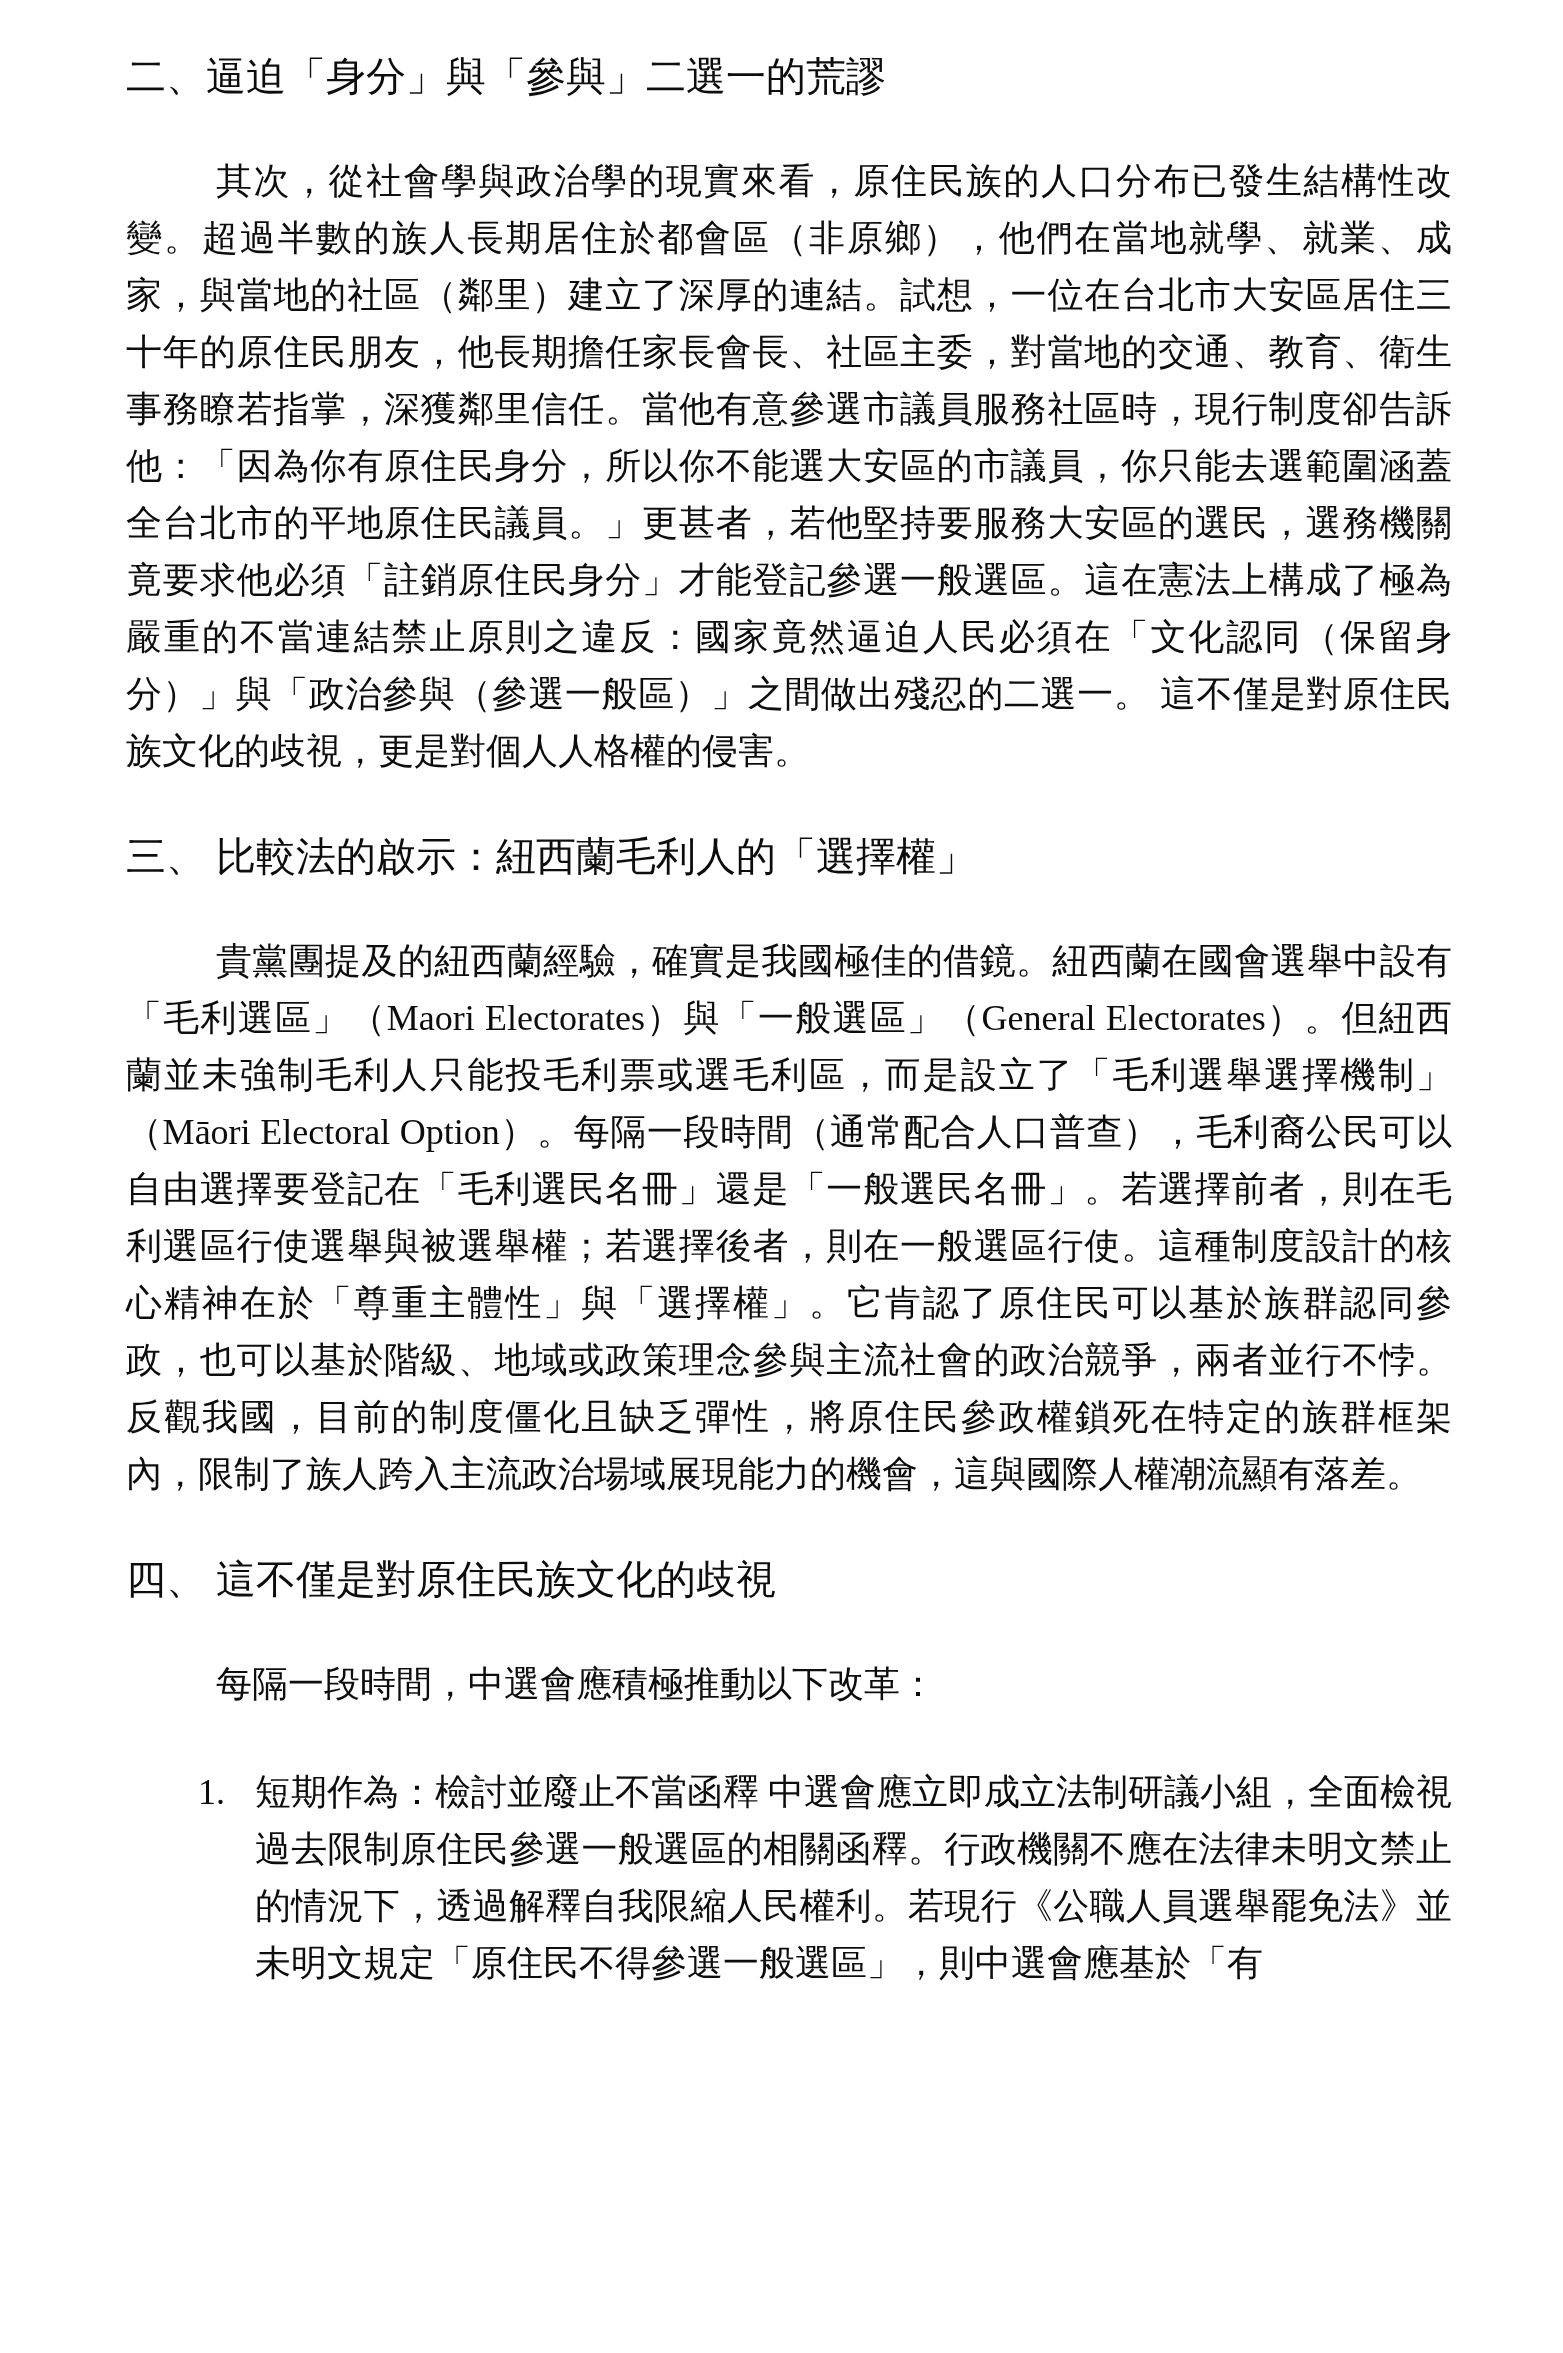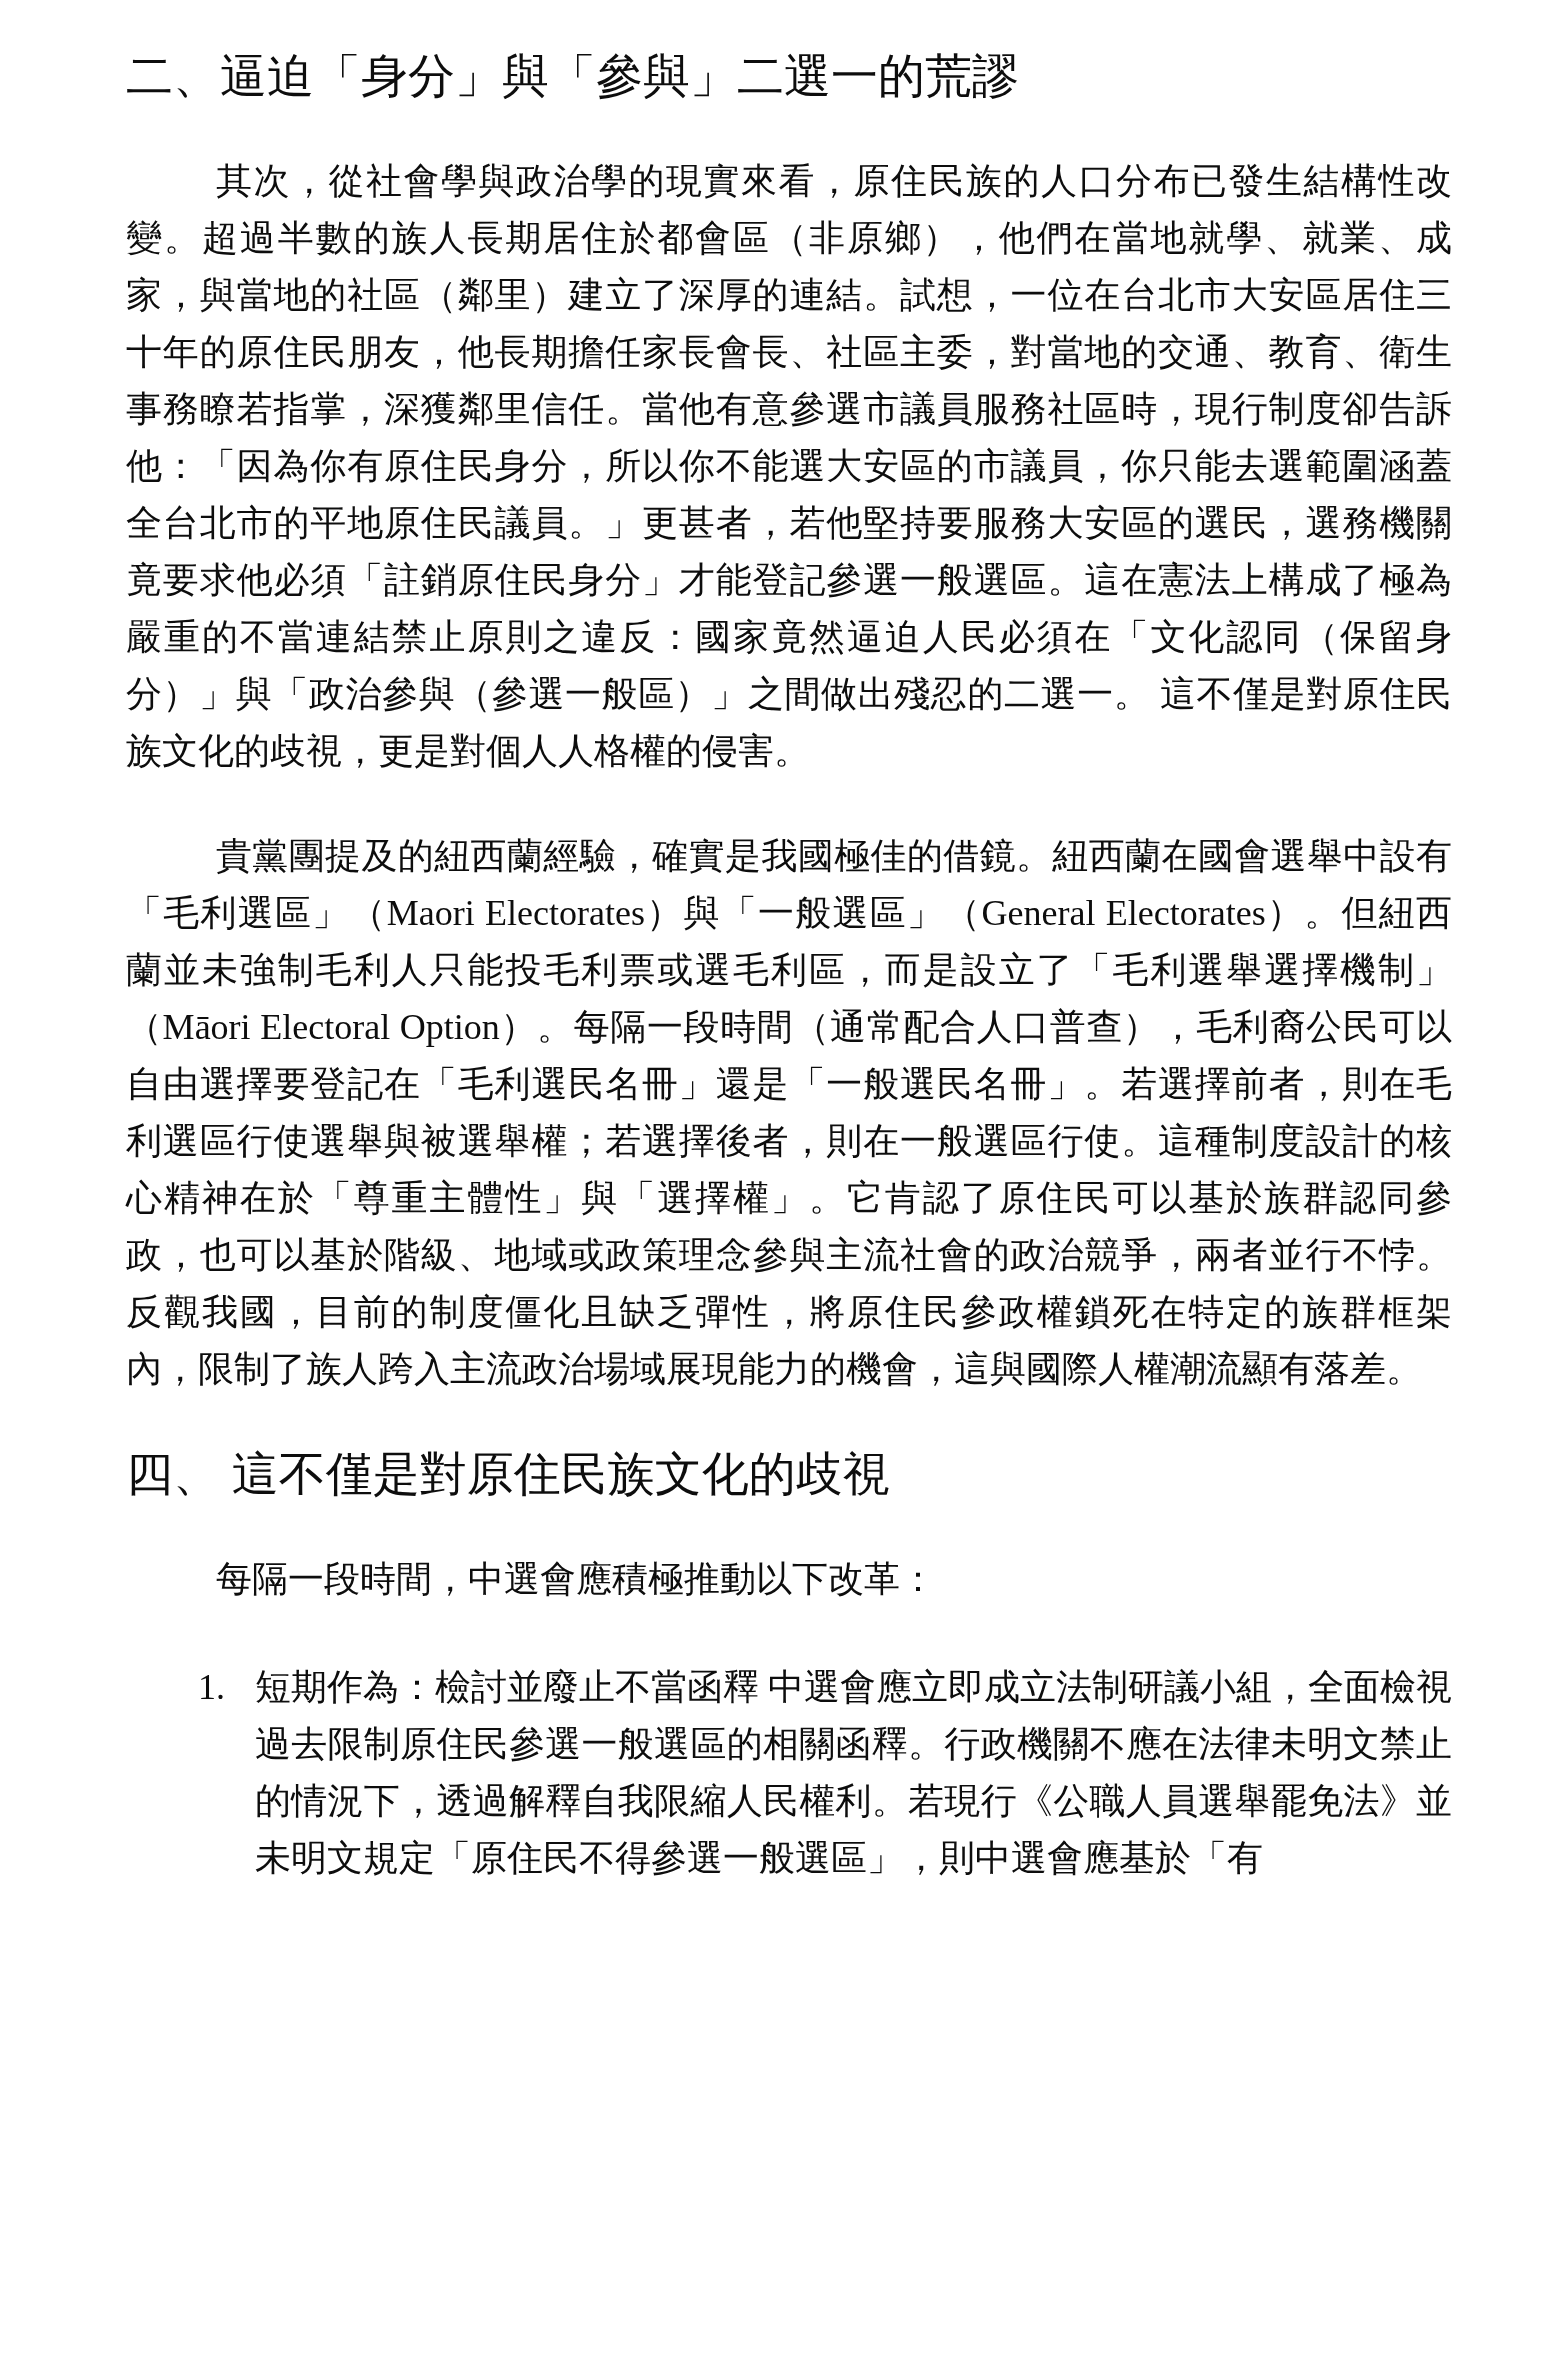--- a/index.html
+++ b/index.html
@@ -28,21 +28,21 @@
   .blk {
     margin: 0 0 48px 0;
   }
   p.body {
     text-indent: 2.5em;
   }
   p.body.no-indent {
     text-indent: 0;
   }
   h2.heading {
-    font-size: 47px;
+    font-size: 40px;
     line-height: 57px;
     font-weight: normal;
     margin: 0 0 48px 0;
     text-align: left;
     white-space: pre-wrap;
   }
   .list-item {
     display: flex;
     align-items: flex-start;
     margin: 51px 0 0 72px;
@@ -68,20 +68,21 @@
 <body>
 
 <div class="page">
   <div class="content">
 
 
     <h2 class="heading">二、逼迫「身分」與「參與」二選一的荒謬</h2>
 
     <p class="body blk">其次，從社會學與政治學的現實來看，原住民族的人口分布已發生結構性改變。超過半數的族人長期居住於都會區（非原鄉），他們在當地就學、就業、成家，與當地的社區（鄰里）建立了深厚的連結。試想，一位在台北市大安區居住三十年的原住民朋友，他長期擔任家長會長、社區主委，對當地的交通、教育、衛生事務瞭若指掌，深獲鄰里信任。當他有意參選市議員服務社區時，現行制度卻告訴他：「因為你有原住民身分，所以你不能選大安區的市議員，你只能去選範圍涵蓋全台北市的平地原住民議員。」更甚者，若他堅持要服務大安區的選民，選務機關竟要求他必須「註銷原住民身分」才能登記參選一般選區。這在憲法上構成了極為嚴重的不當連結禁止原則之違反：國家竟然逼迫人民必須在「文化認同（保留身分）」與「政治參與（參選一般區）」之間做出殘忍的二選一。 這不僅是對原住民族文化的歧視，更是對個人人格權的侵害。</p>
 
+    <h2 class="heading">三、 比較法的啟示：紐西蘭毛利人的「選擇權」</h2>
 
     <p class="body blk">貴黨團提及的紐西蘭經驗，確實是我國極佳的借鏡。紐西蘭在國會選舉中設有「毛利選區」（Maori Electorates）與「一般選區」（General Electorates）。但紐西蘭並未強制毛利人只能投毛利票或選毛利區，而是設立了「毛利選舉選擇機制」（Māori Electoral Option）。每隔一段時間（通常配合人口普查），毛利裔公民可以自由選擇要登記在「毛利選民名冊」還是「一般選民名冊」。若選擇前者，則在毛利選區行使選舉與被選舉權；若選擇後者，則在一般選區行使。這種制度設計的核心精神在於「尊重主體性」與「選擇權」。它肯認了原住民可以基於族群認同參政，也可以基於階級、地域或政策理念參與主流社會的政治競爭，兩者並行不悖。反觀我國，目前的制度僵化且缺乏彈性，將原住民參政權鎖死在特定的族群框架內，限制了族人跨入主流政治場域展現能力的機會，這與國際人權潮流顯有落差。</p>
 
     <h2 class="heading">四、 這不僅是對原住民族文化的歧視</h2>
 
     <p class="body blk">每隔一段時間，中選會應積極推動以下改革：</p>
 
     <div class="list-item">
       <span class="marker">1.</span>
       <span class="item-text">短期作為：檢討並廢止不當函釋 中選會應立即成立法制研議小組，全面檢視過去限制原住民參選一般選區的相關函釋。行政機關不應在法律未明文禁止的情況下，透過解釋自我限縮人民權利。若現行《公職人員選舉罷免法》並未明文規定「原住民不得參選一般選區」，則中選會應基於「有</span>

